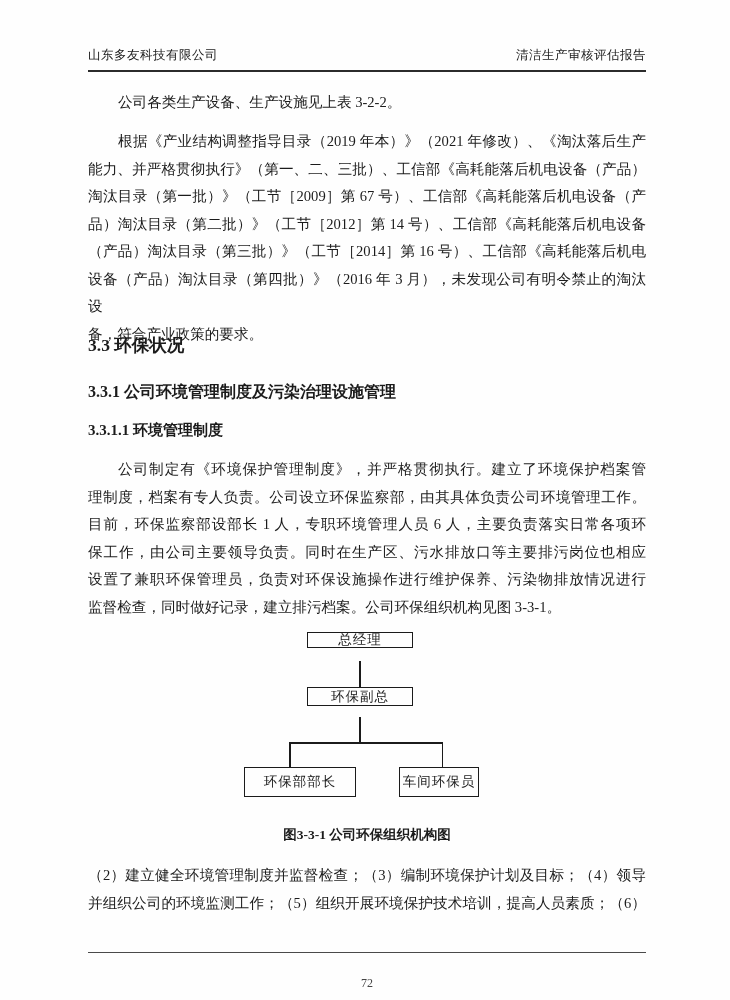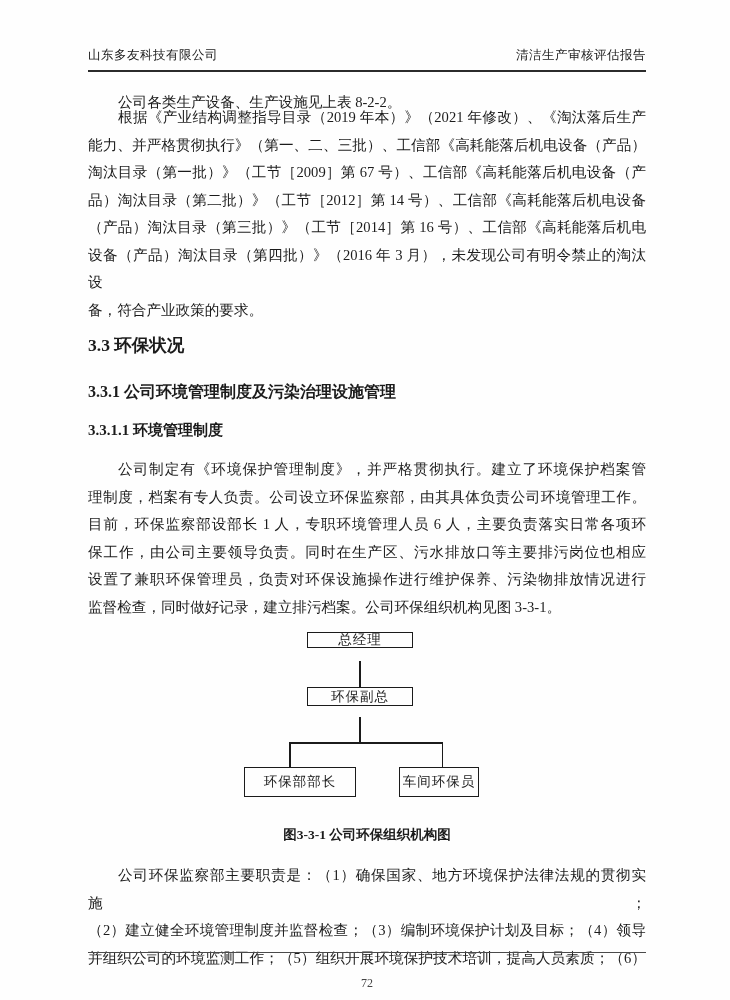--- a/index.html
+++ b/index.html
@@ -37,24 +37,24 @@
 </head>
 <body>
 
 <div class="page">
 
   <div class="hdr hdr-l">山东多友科技有限公司</div>
   <div class="hdr hdr-r">清洁生产审核评估报告</div>
   <div class="hdr-rule"></div>
 
   <div class="para" style="top:89px">
-    <span class="ln ind">公司各类生产设备、生产设施见上表 8-2-2。</span>
+    <span class="ln ind">公司各类生产设备、生产设施见上表 3-2-2。</span>
   </div>
 
-  <div class="para" style="top:104px">
+  <div class="para" style="top:128px">
     <span class="ln j ind">根据《产业结构调整指导目录（2019 年本）》（2021 年修改）、《淘汰落后生产</span>
     <span class="ln j">能力、并严格贯彻执行》（第一、二、三批）、工信部《高耗能落后机电设备（产品）</span>
     <span class="ln j">淘汰目录（第一批）》（工节［2009］第 67 号）、工信部《高耗能落后机电设备（产</span>
     <span class="ln j">品）淘汰目录（第二批）》（工节［2012］第 14 号）、工信部《高耗能落后机电设备</span>
     <span class="ln j">（产品）淘汰目录（第三批）》（工节［2014］第 16 号）、工信部《高耗能落后机电</span>
     <span class="ln j">设备（产品）淘汰目录（第四批）》（2016 年 3 月），未发现公司有明令禁止的淘汰设</span>
     <span class="ln">备，符合产业政策的要求。</span>
   </div>
 
   <div class="h h1">3.3 环保状况</div>
@@ -78,21 +78,20 @@
     <div class="oline" style="left:289px;top:742px;width:154px;height:1.5px"></div>
     <div class="oline" style="left:289px;top:742px;width:1.5px;height:25px"></div>
     <div class="oline" style="left:441.5px;top:742px;width:1.5px;height:25px"></div>
     <div class="obox" style="left:244px;top:767px;width:112px;height:30px">环保部部长</div>
     <div class="obox" style="left:399px;top:767px;width:80px;height:30px">车间环保员</div>
   </div>
 
   <div class="caption">图3-3-1 公司环保组织机构图</div>
 
   <div class="para" style="top:862px">
-    <span class="ln j ind">公司环保监察部主要职责是：（1）确保国家、地方环境保护法律法规的贯彻实施；</span>
     <span class="ln j">（2）建立健全环境管理制度并监督检查；（3）编制环境保护计划及目标；（4）领导</span>
     <span class="ln j">并组织公司的环境监测工作；（5）组织开展环境保护技术培训，提高人员素质；（6）</span>
   </div>
 
   <div class="ftr-rule"></div>
   <div class="pagenum">72</div>
 
 </div>
 
 </body></html>

